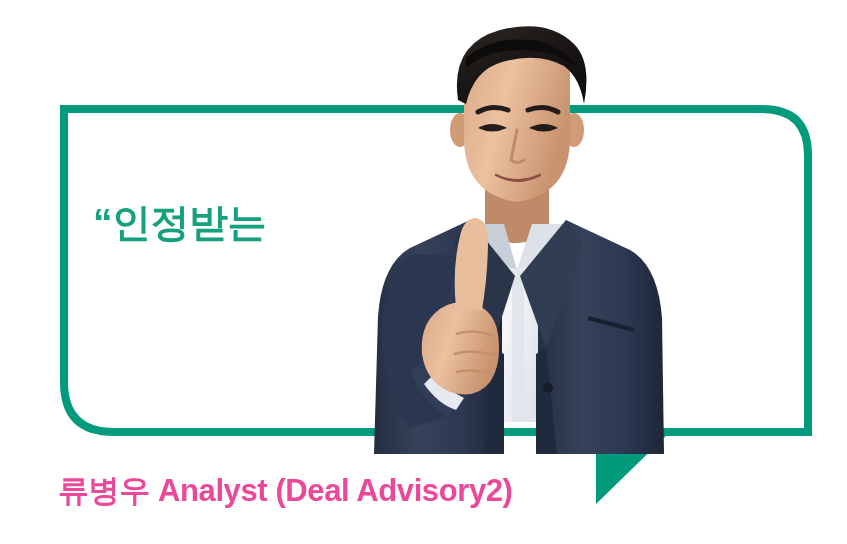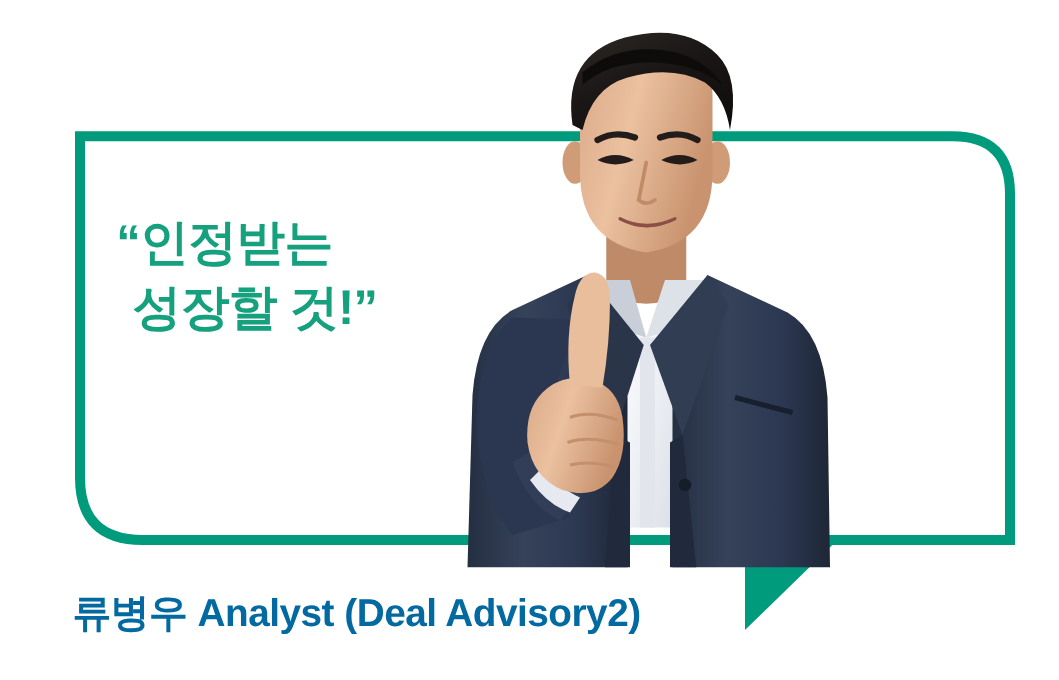--- a/index.html
+++ b/index.html
@@ -28,21 +28,21 @@
     top: 0;
     width: 847px;
     height: 544px;
     z-index: 1;
   }
 
   
   #quote-block {
     position: absolute;
     left: 93px;
-    top: 175px;
+    top: 203px;
     z-index: 3;
     line-height: 1.0;
   }
   .quote-line {
     font-size: 39px;
     font-weight: 700;
     letter-spacing: -0.5px;
     color: #15A07E;
     white-space: pre;
     margin: 0;
@@ -54,21 +54,21 @@
 
   
   #caption {
     position: absolute;
     left: 58px;
     top: 470px;
     z-index: 3;
     font-size: 31px;
     font-weight: 700;
     letter-spacing: -0.4px;
-    color: #0369a1;
+    color: #ec4899;
     white-space: pre;
   }
 
   
   #person {
     position: absolute;
     left: 352px;
     top: 18px;
     width: 330px;
     height: 436px;
@@ -93,21 +93,20 @@
     </defs>
 
     <path d="M64,109 L762,109 Q808,109 808,155 L808,432 L114,432
              Q64,432 64,382 Z" fill="none" stroke="#009B7C" stroke-width="8" stroke-linejoin="miter"></path>
 
     <path d="M596,430 L672,430 L596,504 Z" fill="#009B7C" stroke="none"></path>
   </svg>
 
   <div id="quote-block">
     <div class="quote-line l1">“인정받는</div>
-    <div class="quote-line l3">성장할 것!”</div>
   </div>
 
   <div id="person">
     <svg viewBox="0 0 330 436" preserveAspectRatio="xMidYMax meet">
       <defs>
         <linearGradient id="suitGrad" x1="0" y1="0" x2="1" y2="0">
           <stop offset="0%" stop-color="#242F42"></stop>
           <stop offset="35%" stop-color="#36425A"></stop>
           <stop offset="70%" stop-color="#2C3751"></stop>
           <stop offset="100%" stop-color="#1E2736"></stop>

